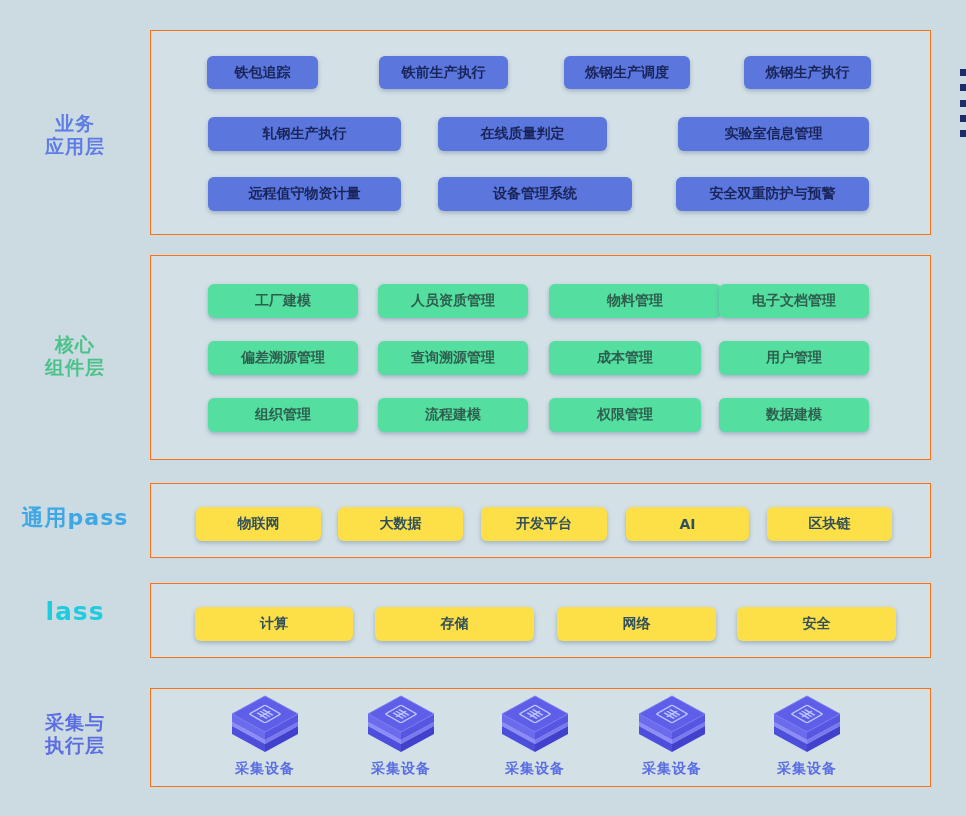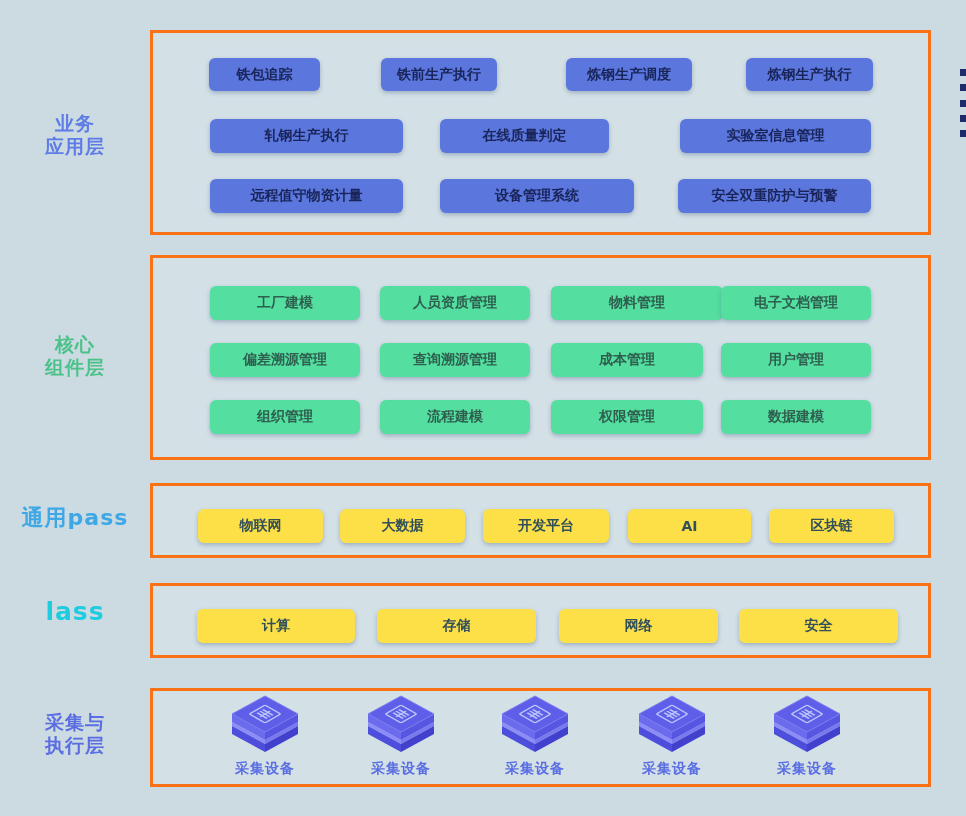--- a/index.html
+++ b/index.html
@@ -7,21 +7,21 @@
   body {
     font-family:"DejaVu Sans","Liberation Sans",sans-serif;
     background:#ccdae1;
     overflow:hidden;
   }
   .page { position:relative; width:966px; height:816px; background:#ccdae1; }
 
   
   .panel {
     position:absolute; left:150px; width:781px;
-    border:3px solid #f97316;
+    border:1px solid #f97316;
     background:rgba(224,234,240,0.35);
   }
   .panel-1 { top:30px;  height:205px; }
   .panel-2 { top:255px; height:205px; }
   .panel-3 { top:483px; height:75px;  }
   .panel-4 { top:583px; height:75px;  }
   .panel-5 { top:688px; height:99px;  }
 
   
   .layer-label {
@@ -82,21 +82,21 @@
   <div class="layer-label ll-iaas">
     <div>lass</div>
   </div>
   <div class="layer-label ll-collect">
     <div>采集与</div>
     <div>执行层</div>
   </div>
 
   <section class="panel panel-1">
     <div class="btn btn-blue" style="left:56px;top:25px;width:111px;height:33px">铁包追踪</div>
-    <div class="btn btn-blue" style="left:228px;top:25px;width:116px;height:33px">铁前生产执行</div>
+    <div class="btn btn-blue" style="left:228px;top:25px;width:129px;height:33px">铁前生产执行</div>
     <div class="btn btn-blue" style="left:413px;top:25px;width:126px;height:33px">炼钢生产调度</div>
     <div class="btn btn-blue" style="left:593px;top:25px;width:127px;height:33px">炼钢生产执行</div>
     <div class="btn btn-blue" style="left:57px;top:86px;width:193px">轧钢生产执行</div>
     <div class="btn btn-blue" style="left:287px;top:86px;width:169px">在线质量判定</div>
     <div class="btn btn-blue" style="left:527px;top:86px;width:191px">实验室信息管理</div>
     <div class="btn btn-blue" style="left:57px;top:146px;width:193px">远程值守物资计量</div>
     <div class="btn btn-blue" style="left:287px;top:146px;width:194px">设备管理系统</div>
     <div class="btn btn-blue" style="left:525px;top:146px;width:193px">安全双重防护与预警</div>
   </section>
 

